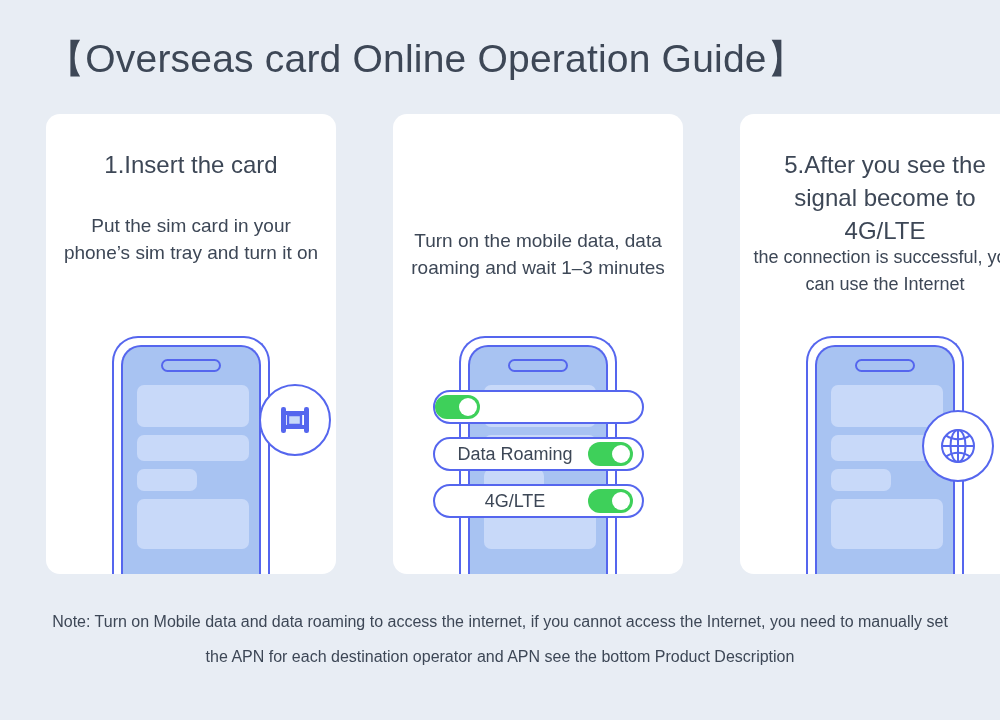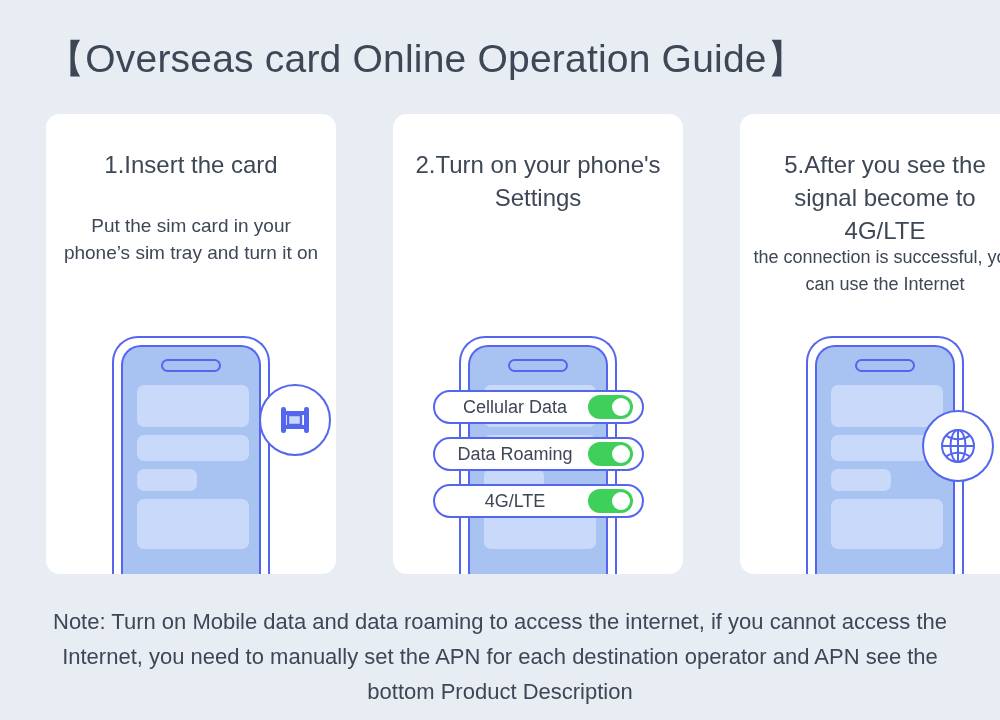--- a/index.html
+++ b/index.html
@@ -237,21 +237,21 @@
     background: #ffffff;
   }
 
   
   .note {
     position: absolute;
     left: 50px;
     top: 604px;
     width: 900px;
     text-align: center;
-    font-size: 22px;
+    font-size: 16px;
     line-height: 35px;
     color: #3d4756;
   }
 </style>
 </head>
 <body>
 
 <div class="page">
 
   <div class="title">【Overseas card Online Operation Guide】</div>
@@ -283,40 +283,39 @@
             <rect x="29" y="7" width="5" height="26" rx="2.2" fill="#5566ee"></rect>
             <rect x="11" y="11" width="18" height="4" fill="#5566ee"></rect>
             <rect x="11" y="25" width="18" height="4" fill="#5566ee"></rect>
             <path d="M13 15 h13 v10 h-13 v-6.5 z" fill="#c8d9f9" stroke="#5566ee" stroke-width="2.4" stroke-linejoin="round"></path>
           </svg>
         </span>
       </div>
     </div>
 
     <div class="card c2">
-      <div class="card-heading">2.Turn on your phone's Settings</div>
+      <div class="card-sub">Turn on the mobile data, data roaming and wait 1–3 minutes</div>
 
       <div class="phone-wrap">
         <div class="phone">
           <div class="phone-frame"></div>
           <div class="phone-gap"></div>
           <div class="phone-body">
             <div class="phone-speaker"></div>
             <div class="screen-block sb1"></div>
             <div class="screen-block sb2"></div>
             <div class="screen-block sb3"></div>
             <div class="screen-block sb4"></div>
           </div>
         </div>
       </div>
 
       <div class="pills">
 
         <div class="pill">
-          <span class="pill-label">Cellular Data</span>
           <span class="switch">
             <span class="knob"></span>
           </span>
         </div>
 
         <div class="pill">
           <span class="pill-label">Data Roaming</span>
           <span class="switch">
             <span class="knob"></span>
           </span>

